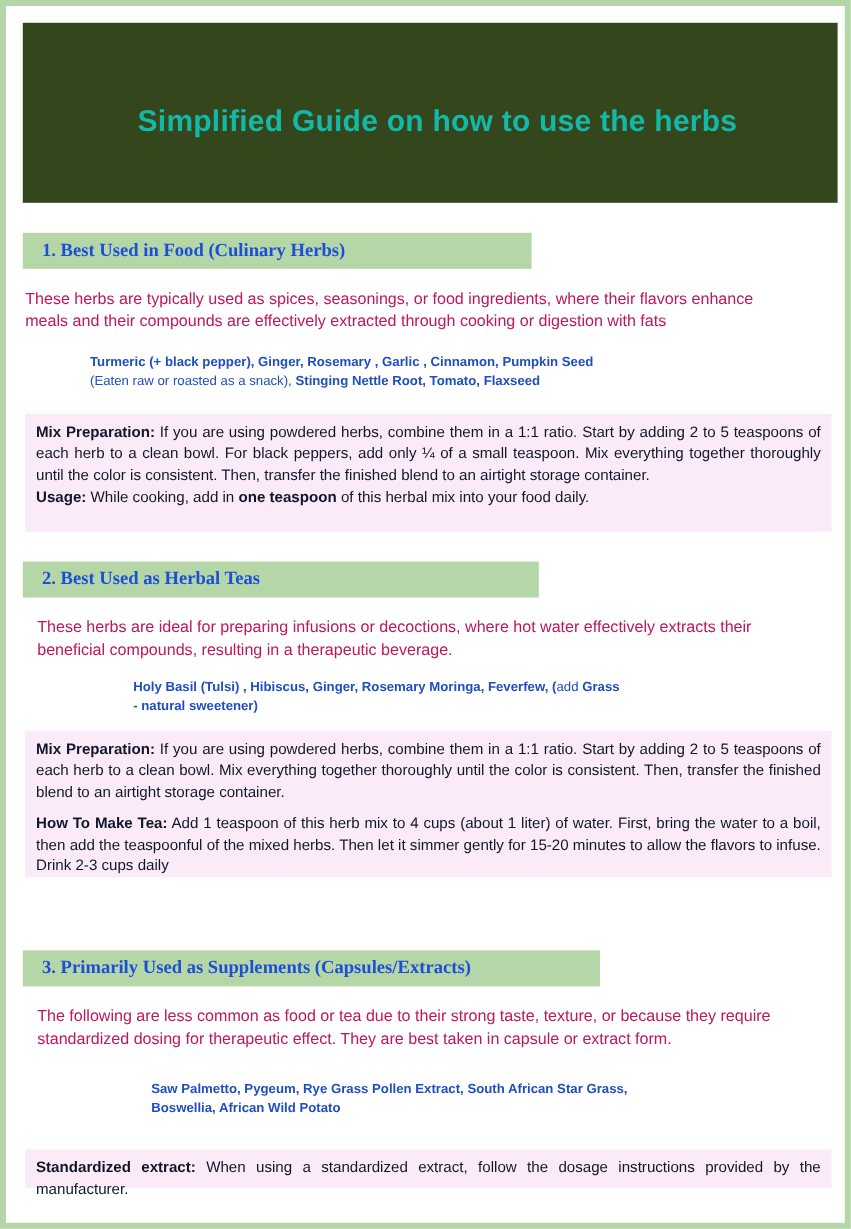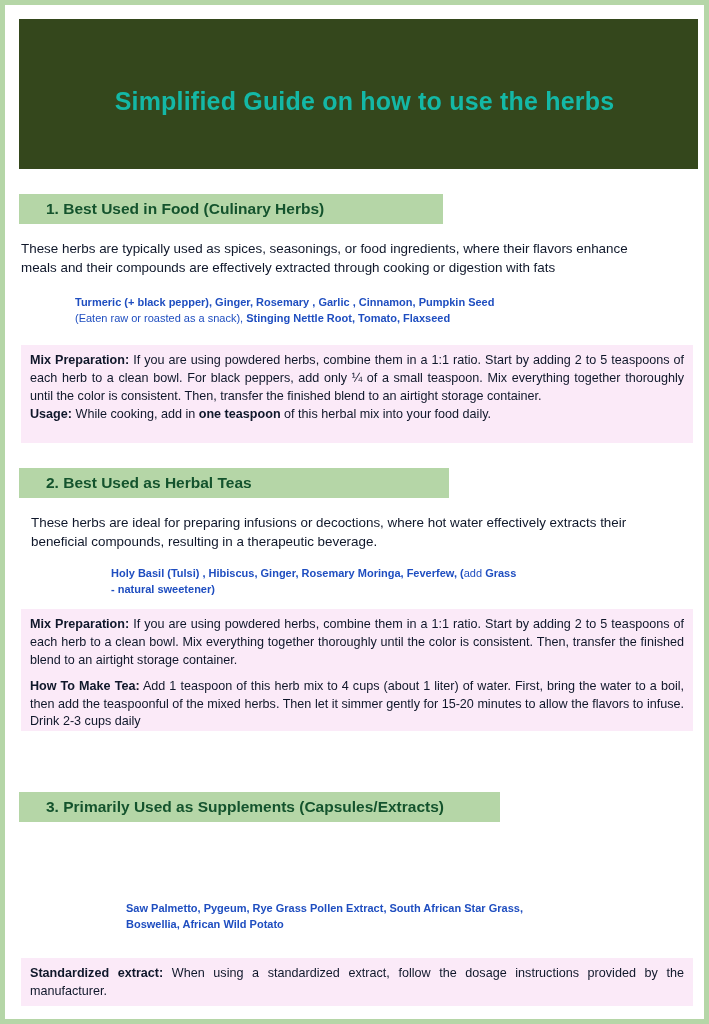--- a/index.html
+++ b/index.html
@@ -60,33 +60,34 @@
     color: #2b3c52;
     font-size: 13px;
     display: flex;
     align-items: center;
     justify-content: center;
   }
   
   .sec-head {
     position: absolute;
     background: #b5d6a7;
-    color: #14532d;
+    color: #1d4ed8;
     font-weight: bold;
     font-size: 15.5px;
     display: flex;
     align-items: center;
-    padding-left: 27px;
+    padding-left: 16px;
     box-sizing: border-box;
     height: 30px;
+    font-family: Liberation Serif, serif;
   }
   .para {
     position: absolute;
     font-size: 13.4px;
-    color: #0f172a;
+    color: #be185d;
     line-height: 1.38;
   }
   .herbs {
     position: absolute;
     font-size: 11px;
     color: #1f4ec0;
     font-weight: bold;
     line-height: 1.42;
   }
   .herbs .plain {
@@ -149,26 +150,27 @@
         <b>Mix Preparation:</b><span> If you are using powdered herbs, combine them in a 1:1 ratio. Start by adding 2 to 5 teaspoons of each herb to a clean bowl. Mix everything together thoroughly until the color is consistent. Then, transfer the finished blend to an airtight storage container.</span>
       </div>
       <div class="spacer-line"></div>
       <div>
         <b>How To Make Tea:</b><span> Add 1 teaspoon of this herb mix to 4 cups (about 1 liter) of water. First, bring the water to a boil, then add the teaspoonful of the mixed herbs. Then let it simmer gently for 15-20 minutes to allow the flavors to infuse. Drink 2-3 cups daily</span>
       </div>
     </div>
 
     <div class="sec-head" style="left:6px; top:779px; width:481px;">3. Primarily Used as Supplements (Capsules/Extracts)</div>
 
+    <div class="para" style="left:18px; top:825px; width:630px;">The following are less common as food or tea due to their strong taste, texture, or because they require standardized dosing for therapeutic effect. They are best taken in capsule or extract form.</div>
 
     <div class="herbs" style="left:98px; top:888px; width:560px;margin-left:15px;">
       <span>Saw Palmetto, Pygeum, Rye Grass Pollen Extract, South African Star Grass,</span><br>
       <span>Boswellia, African Wild Potato</span>
     </div>
 
-    <div class="pinkbox" style="left:8px; top:945px; width:672px; height:48px;">
+    <div class="pinkbox" style="left:8px; top:945px; width:672px; height:32px;">
       <div>
         <b>Standardized extract:</b><span> When using a standardized extract, follow the dosage instructions provided by the manufacturer.</span>
       </div>
     </div>
 
   </div>
 </div>
 
 </body></html>

